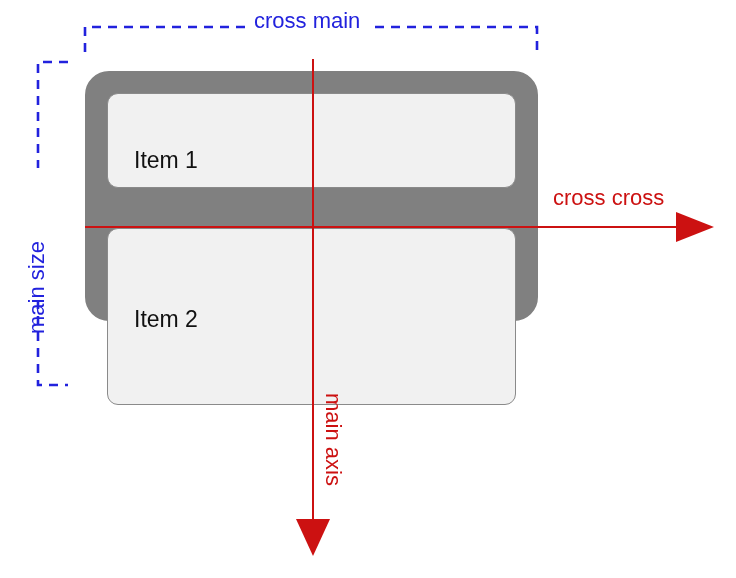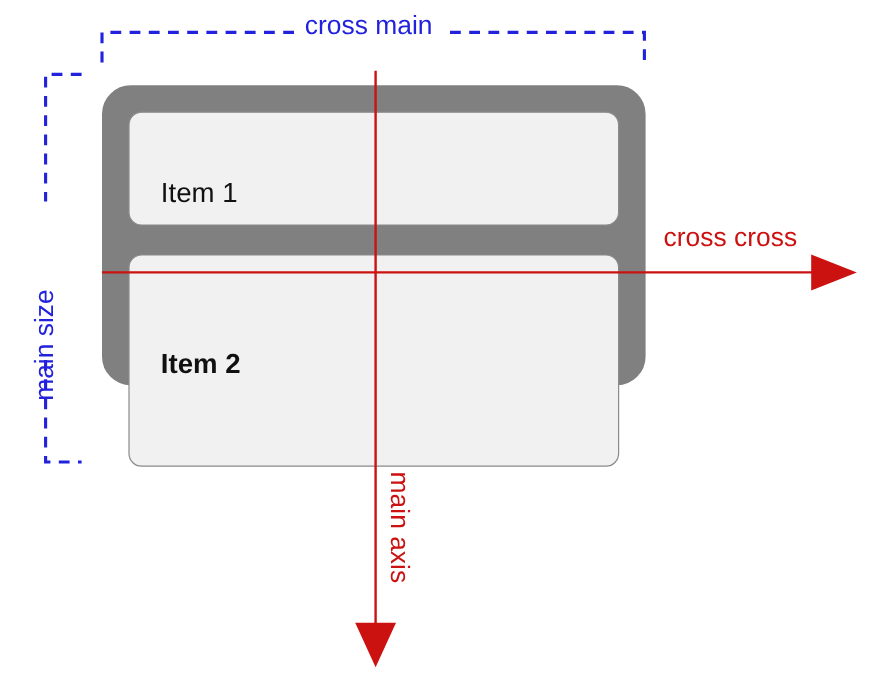--- a/index.html
+++ b/index.html
@@ -49,21 +49,21 @@
   .flex-item .item-label {
     position: absolute;
     left: 26px;
     font-size: 23px;
     color: #111111;
     white-space: nowrap;
     line-height: 1;
   }
   #item-1 { top: 9px;  height: 95px; }
   #item-1 .item-label { top: 55px; }
-  #item-2 { top: 128px; height: 177px; font-weight: bold; }
+  #item-2 { top: 144px; height: 177px; }
   #item-2 .item-label { top: 79px; }
 
   
   .lbl {
     position: absolute;
     white-space: nowrap;
     line-height: 1;
   }
   .lbl-blue { color: #2222dd; font-size: 22px; }
   .lbl-red  { color: #cc1111; font-size: 22px; }

